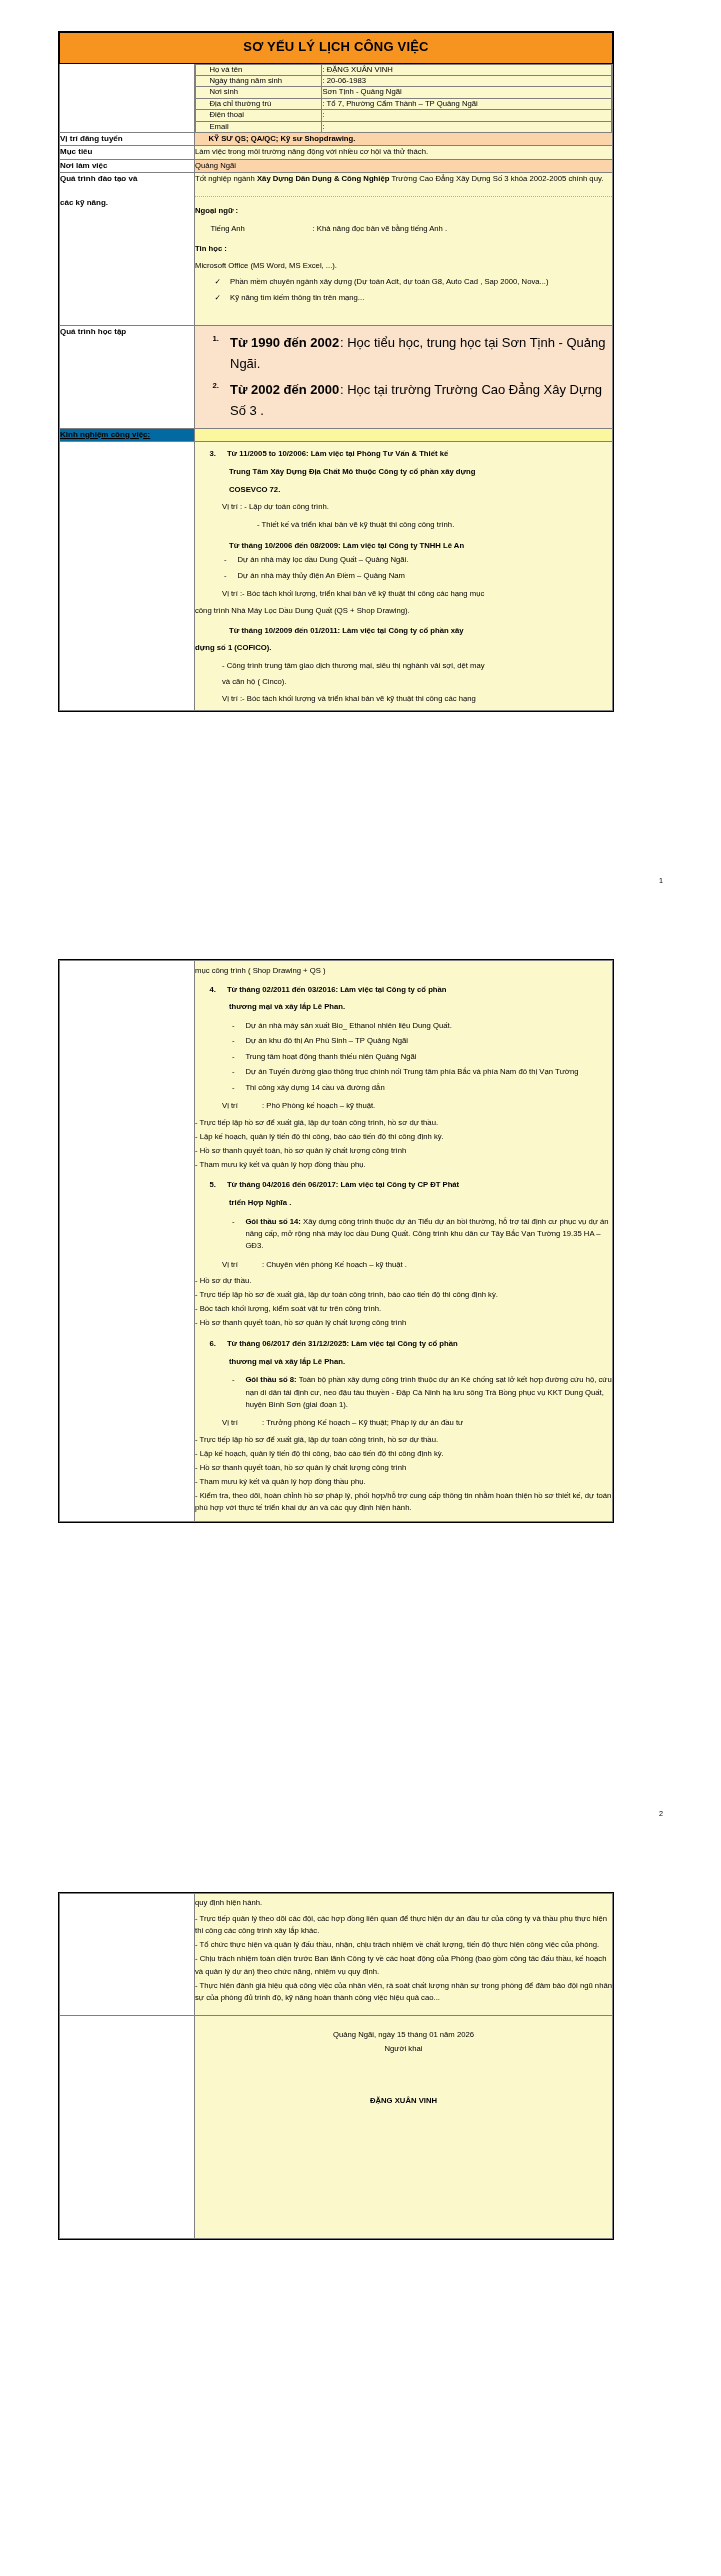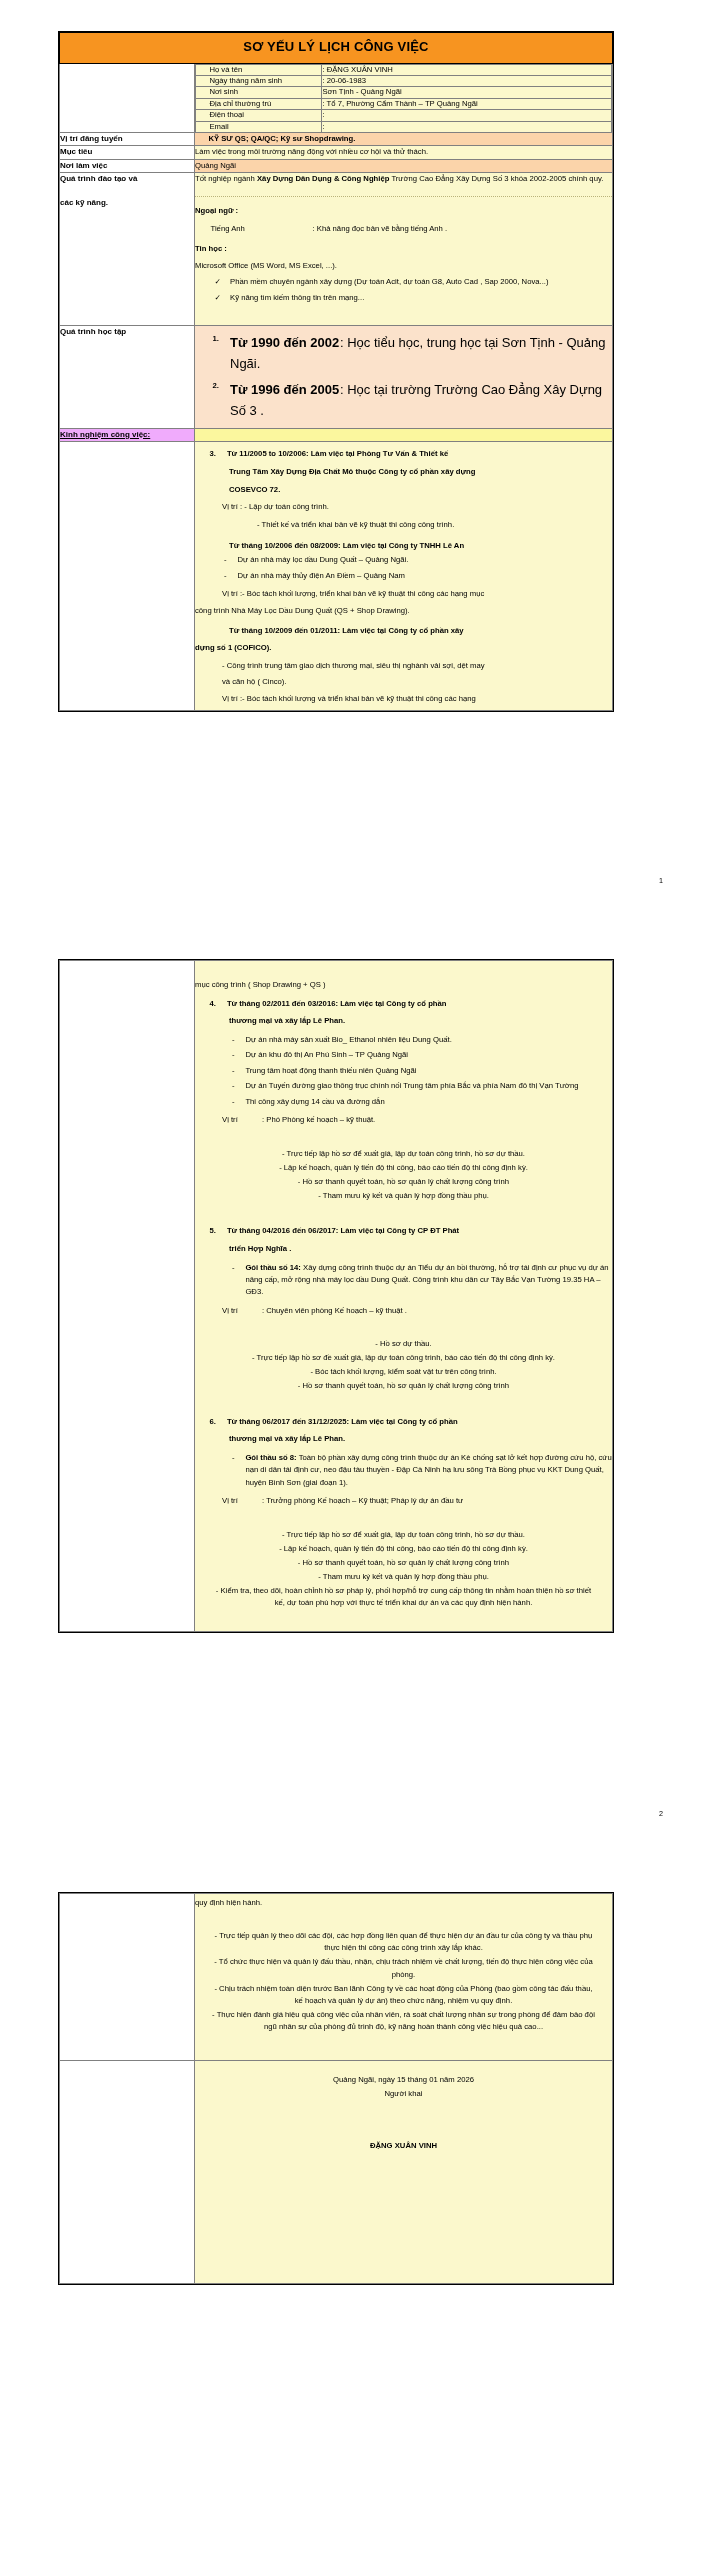--- a/index.html
+++ b/index.html
@@ -138,21 +138,21 @@
 
   .check-list {
     list-style: none;
     margin: 3.1px 0 0 0;
     padding: 0 0 0 19.6px;
   }
   .check-list li { display: flex; line-height: 1.65; margin-bottom: 3.1px; }
   .check-marker { width: 15.5px; flex: 0 0 15.5px; }
   .check-body { flex: 1 1 auto; }
 
-  .plain-list { list-style: none; margin: 17px; padding: 0; text-align: center; }
+  .plain-list { list-style: none; margin: 0; padding: 0; }
   .plain-list li { line-height: 1.62; margin-bottom: 1.5px; }
   .indent2 { padding-left: 34px; }
 
   .exp-block { margin-bottom: 2.1px; }
   .exp-head { font-weight: bold; line-height: 1.62; }
   .vitri-line { padding-left: 27px; line-height: 1.62; }
   .vitri-line2 { padding-left: 62px; line-height: 1.62; }
 
   .page-number {
     position: absolute;
@@ -305,29 +305,29 @@
           <ul class="num-list" style="padding-left:17.5px;padding-top:7.2px;padding-bottom:6.2px;">
             <li>
               <span class="num-marker">1.</span>
               <span class="num-body">
                 <b style="display:inline-block;width:110px;">Từ 1990 đến 2002</b><span>: Học tiểu học, trung học tại Sơn Tịnh - Quảng Ngãi.</span>
               </span>
             </li>
             <li>
               <span class="num-marker">2.</span>
               <span class="num-body">
-                <b style="display:inline-block;width:110px;">Từ 1996 đến 2005</b><span>: Học tại trường Trường Cao Đẳng Xây Dựng Số 3 .</span>
+                <b style="display:inline-block;width:110px;">Từ 2002 đến 2000</b><span>: Học tại trường Trường Cao Đẳng Xây Dựng Số 3 .</span>
               </span>
             </li>
           </ul>
         </td>
       </tr>
 
       <tr>
-        <td class="yellow lbl u" style="background:#f0abfc;">Kinh nghiệm công việc:</td>
+        <td class="yellow lbl u" style="background:#0369a1;">Kinh nghiệm công việc:</td>
         <td class="yellow">&nbsp;</td>
       </tr>
 
       <tr>
         <td class="white tail-cell">&nbsp;</td>
         <td class="cream cellbody">
 
           <div class="exp-block">
             <div style="display:flex;padding-top:6.2px;">
               <span class="num-marker" style="padding-left:14.4px;">3.</span>
@@ -378,21 +378,21 @@
     <table class="cv">
       <colgroup>
           <col class="col-label">
           <col>
         </colgroup>
       <tbody>
           <tr>
         <td class="white">&nbsp;</td>
         <td class="cream cellbody">
 
-          <div style="padding-top:18px;">mục công trình ( Shop Drawing + QS )</div>
+          <div style="padding-top:4px;">mục công trình ( Shop Drawing + QS )</div>
 
           <div class="exp-block" style="padding-top:6.2px;">
             <div style="display:flex;">
               <span class="num-marker" style="padding-left:14.4px;">4.</span>
               <span class="exp-head">Từ tháng 02/2011 đến 03/2016: Làm việc tại Công ty cổ phần</span>
             </div>
             <div class="exp-head indent2" style="padding-top:5.2px;">thương mại và xây lắp Lê Phan.</div>
             <ul class="dash-list" style="padding-left:37px;padding-top:4.1px;">
               <li>
                     <span class="dash-marker">-</span>

